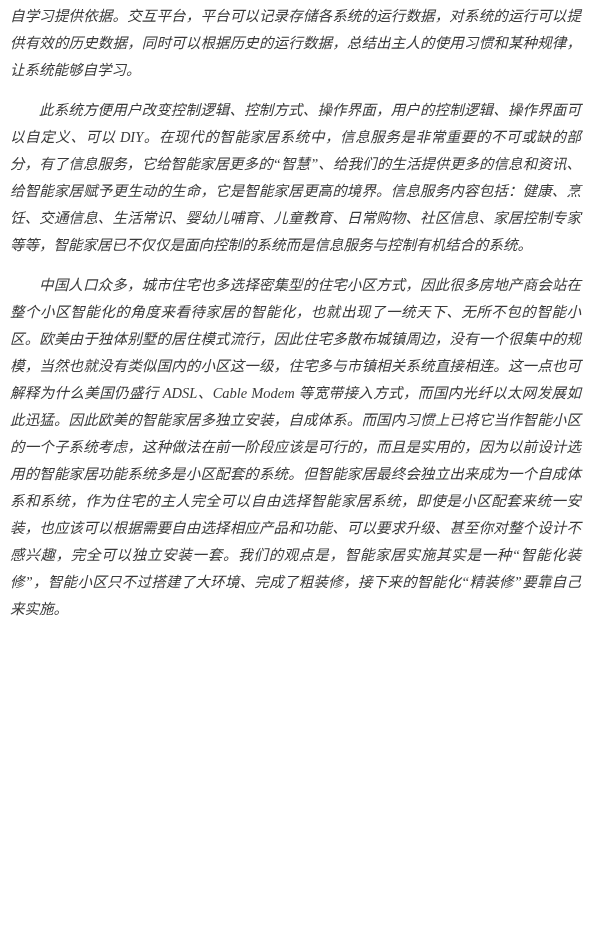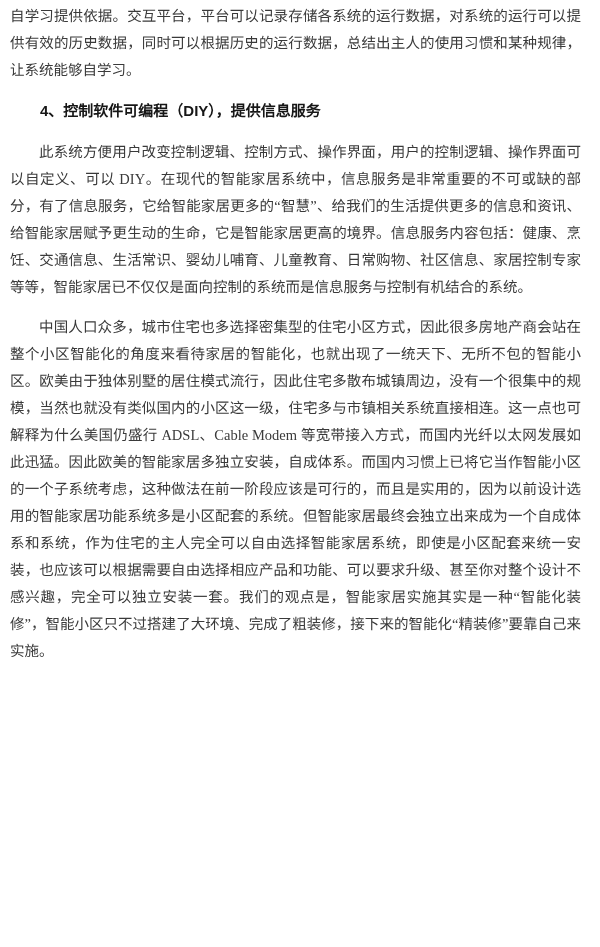--- a/index.html
+++ b/index.html
@@ -21,20 +21,21 @@
     font-size: 14.5px;
     line-height: 27px;
     color: #3a3a3a;
     text-align: justify;
     text-justify: inter-ideograph;
   }
   .para {
     margin: 0 9px 13px 0;
     text-indent: 2em;
     word-break: break-all;
+    font-style: italic;
   }
   .para.no-indent {
     text-indent: 0;
   }
   .heading {
     font-family: "Liberation Sans", "DejaVu Sans", sans-serif;
     font-size: 15px;
     font-weight: 700;
     color: #161616;
     margin: 2px 0 15px 0;
@@ -42,21 +43,20 @@
   }
 </style>
 </head>
 <body>
 
 <div class="page">
   <div class="doc-body">
 
     <p class="para no-indent">自学习提供依据。交互平台，平台可以记录存储各系统的运行数据，对系统的运行可以提供有效的历史数据，同时可以根据历史的运行数据，总结出主人的使用习惯和某种规律，让系统能够自学习。</p>
 
-    <h3 class="heading">4、控制软件可编程（DIY），提供信息服务</h3>
 
     <p class="para">此系统方便用户改变控制逻辑、控制方式、操作界面，用户的控制逻辑、操作界面可以自定义、可以 DIY。在现代的智能家居系统中，信息服务是非常重要的不可或缺的部分，有了信息服务，它给智能家居更多的“智慧”、给我们的生活提供更多的信息和资讯、给智能家居赋予更生动的生命，它是智能家居更高的境界。信息服务内容包括：健康、烹饪、交通信息、生活常识、婴幼儿哺育、儿童教育、日常购物、社区信息、家居控制专家等等，智能家居已不仅仅是面向控制的系统而是信息服务与控制有机结合的系统。</p>
 
 
 
 
 
     <p class="para">中国人口众多，城市住宅也多选择密集型的住宅小区方式，因此很多房地产商会站在整个小区智能化的角度来看待家居的智能化，也就出现了一统天下、无所不包的智能小区。欧美由于独体别墅的居住模式流行，因此住宅多散布城镇周边，没有一个很集中的规模，当然也就没有类似国内的小区这一级，住宅多与市镇相关系统直接相连。这一点也可解释为什么美国仍盛行 ADSL、Cable Modem 等宽带接入方式，而国内光纤以太网发展如此迅猛。因此欧美的智能家居多独立安装，自成体系。而国内习惯上已将它当作智能小区的一个子系统考虑，这种做法在前一阶段应该是可行的，而且是实用的，因为以前设计选用的智能家居功能系统多是小区配套的系统。但智能家居最终会独立出来成为一个自成体系和系统，作为住宅的主人完全可以自由选择智能家居系统，即使是小区配套来统一安装，也应该可以根据需要自由选择相应产品和功能、可以要求升级、甚至你对整个设计不感兴趣，完全可以独立安装一套。我们的观点是，智能家居实施其实是一种“智能化装修”，智能小区只不过搭建了大环境、完成了粗装修，接下来的智能化“精装修”要靠自己来实施。</p>
 
   </div>

